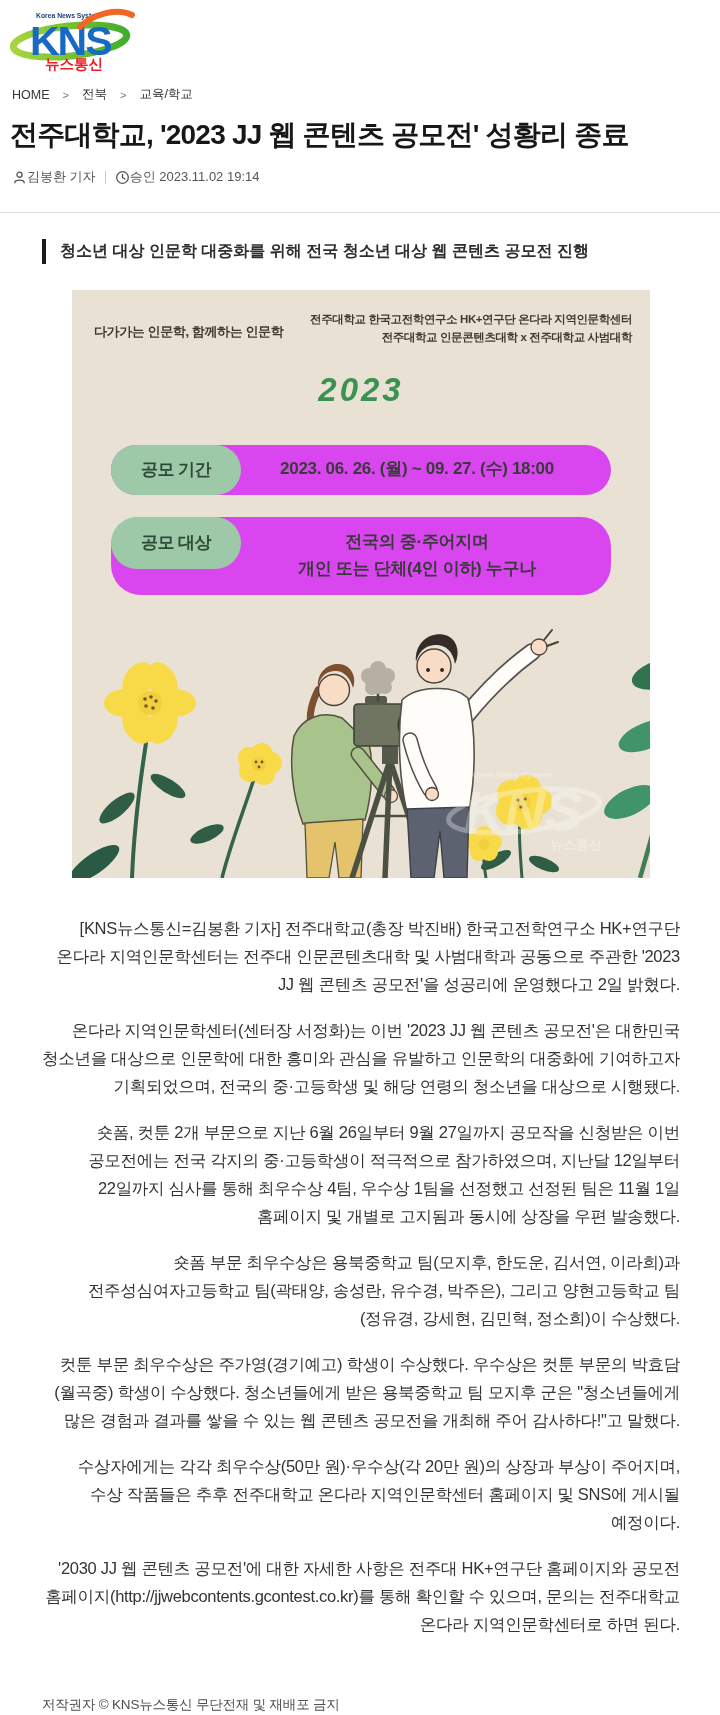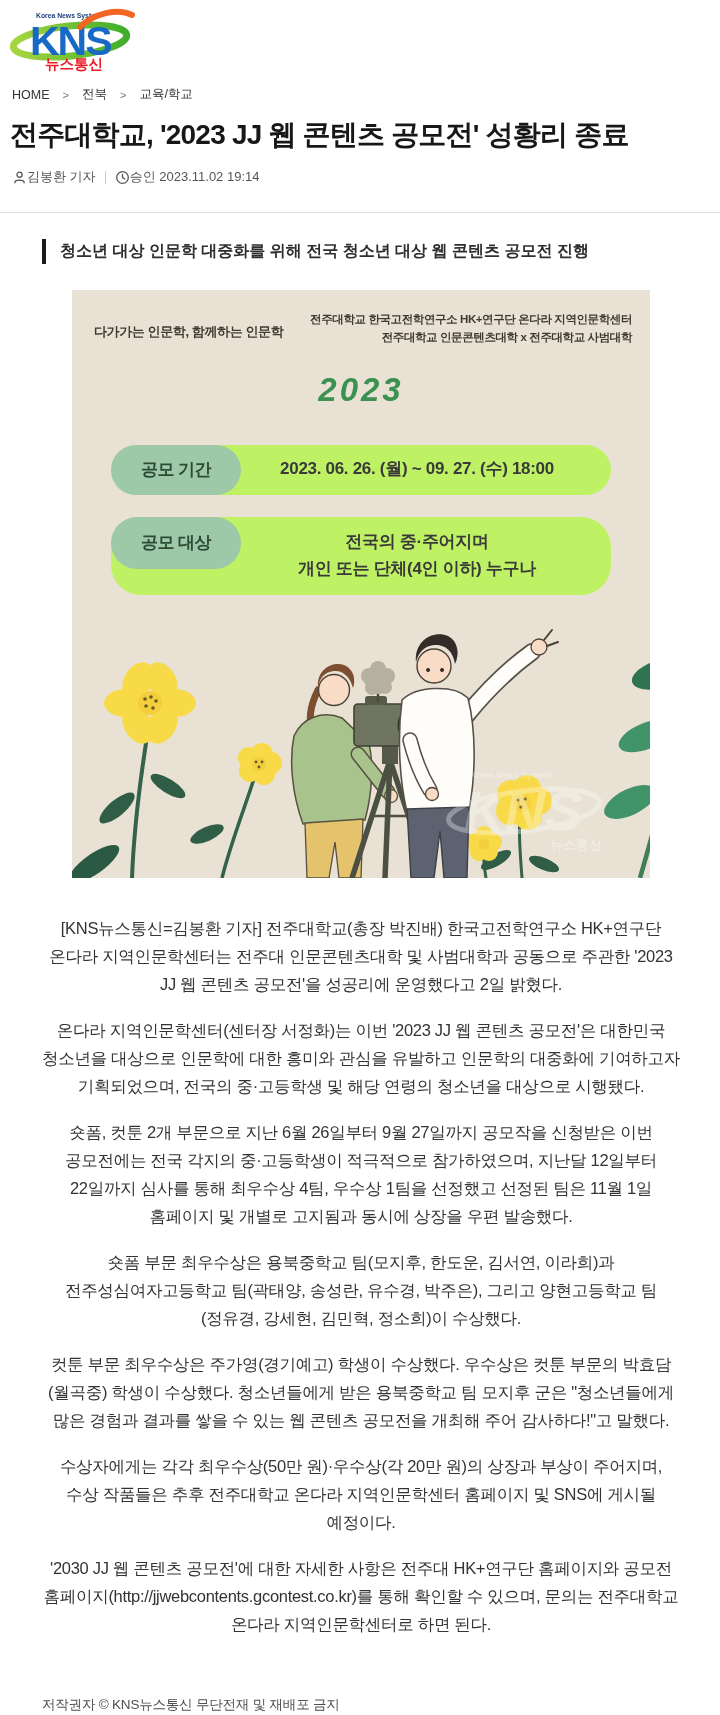--- a/index.html
+++ b/index.html
@@ -76,21 +76,21 @@
     font-size: 33px; font-weight: bold; font-style: italic;
     color: #3a9150; letter-spacing: 3px;
   }
   .poster-title {
     text-align: center; margin-top: 2px;
     font-size: 50px; font-weight: bold; font-style: italic;
     color: #2f8a4a; letter-spacing: 1px; line-height: 1.1;
   }
   .poster-row {
     width: 500px; margin: 0 auto;
-    background: #bef264; border-radius: 30px;
+    background: #d946ef; border-radius: 30px;
     display: flex; align-items: stretch;
     position: relative; z-index: 2;
   }
   .poster-row.row-period { margin-top: 36px; height: 50px; }
   .poster-row.row-target { margin-top: 22px; height: 78px; }
   .pill {
     background: #9dc9a8; border-radius: 26px;
     width: 130px; flex-shrink: 0;
     display: flex; align-items: center; justify-content: center;
     font-size: 17px; font-weight: bold; color: #2c4a36;
@@ -108,21 +108,21 @@
     position: absolute; left: 0; bottom: 0; z-index: 1;
     display: block;
   }
 
   
   .paragraphs { padding-top: 36px; }
   .paragraphs p {
     font-size: 16.5px; line-height: 28px; color: #333;
     letter-spacing: -0.3px;
     margin-bottom: 18px;
-    text-align: center;
+    text-align: right;
     word-break: keep-all;
   }
 
   
   .copyright {
     padding: 40px 42px 0;
     font-size: 13.5px; color: #4f4f4f; letter-spacing: -0.2px;
   }
   .author-row {
     display: flex; justify-content: flex-end; align-items: center;

